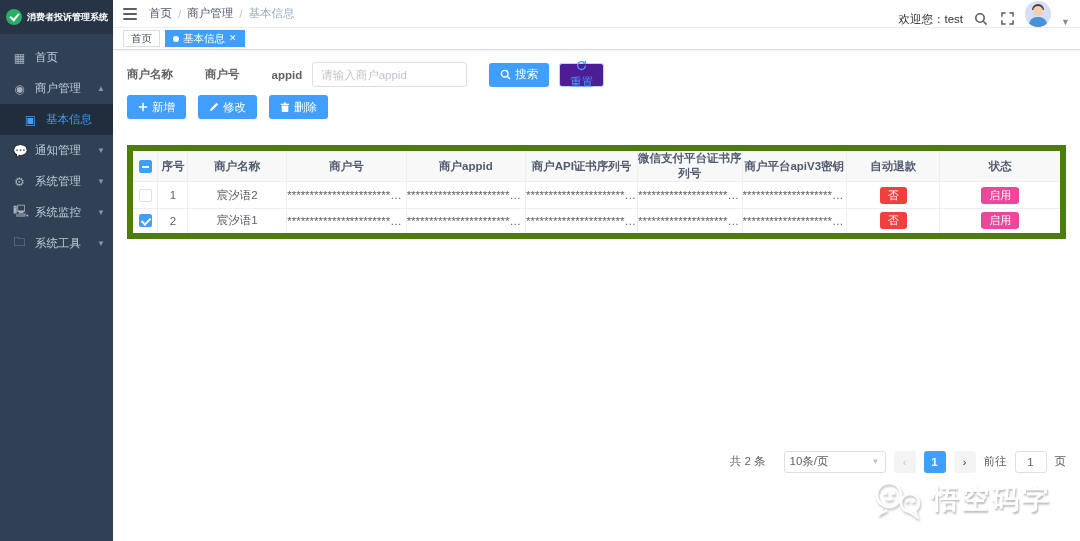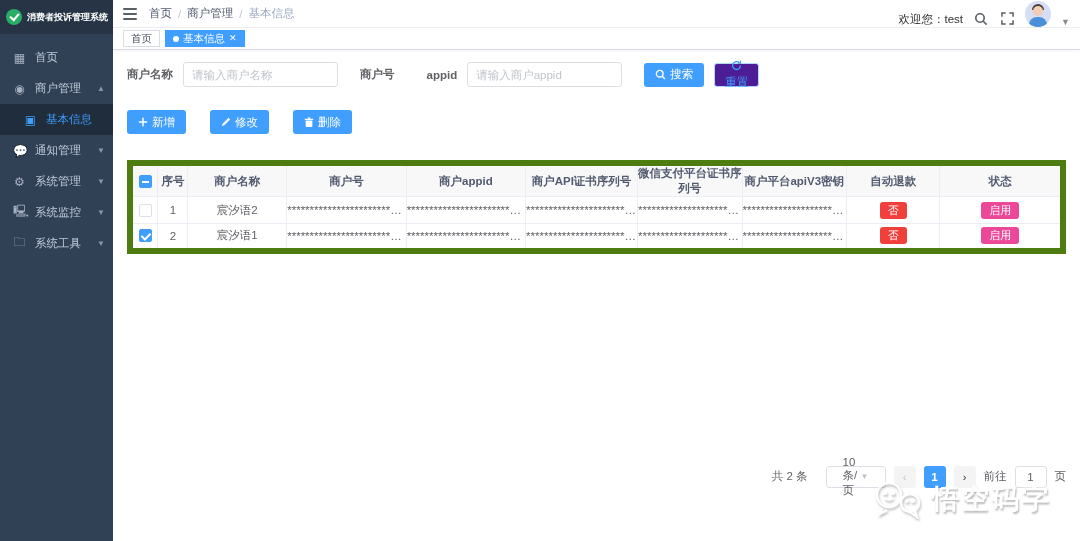--- a/index.html
+++ b/index.html
@@ -54,39 +54,39 @@
   .search-form { display:flex; align-items:center; margin-top:4px; }
   .form-item { display:flex; align-items:center; margin-right:22px; }
   .form-label { font-weight:bold; color:#606266; font-size:11.5px; margin-right:10px; white-space:nowrap; }
   .form-input { width:155px; height:25px; border:1px solid #dcdfe6; border-radius:3px; padding:0 8px; font-size:11.5px; color:#606266; outline:none; font-family:inherit; }
   .form-input::placeholder { color:#c0c4cc; }
   .btn { display:inline-flex; align-items:center; justify-content:center; gap:4px; height:24px; padding:0 10px; border-radius:3px; font-size:11.5px; cursor:pointer; border:1px solid transparent; white-space:nowrap; }
   .btn-primary { background:#409eff; color:#fff; }
   .btn-plain { background:#4c1d95; color:#409eff; border-color:#b3d8ff;flex-direction:column; }
   .btn svg { flex-shrink:0; }
 
-  .toolbar { display:flex; gap:24px; margin-top:23px; }
+  .toolbar { display:flex; gap:12px; margin-top:8px; }
 
   
   .grid { width:100%; border-collapse:collapse; table-layout:fixed; margin-top:26px; border:6px solid #4d7c0f; }
   .grid th { background:#f8f8f9; color:#515a6e; font-weight:bold; font-size:11.5px; height:23px; border:1px solid #ebeef5; text-align:center; }
   .grid td { height:27px; border:1px solid #ebeef5; text-align:center; font-size:11.5px; color:#606266; overflow:hidden; white-space:nowrap; text-overflow:ellipsis; }
   .stars { font-size:11px; letter-spacing:0; color:#606266; }
   .checkbox { width:13px; height:13px; border:1px solid #dcdfe6; border-radius:2px; background:#fff; display:inline-block; position:relative; vertical-align:middle; cursor:pointer; }
   .checkbox.checked, .checkbox.indeterminate { background:#409eff; border-color:#409eff; }
   .checkbox.checked::after { content:""; position:absolute; left:3px; top:1px; width:4px; height:7px; border-right:2px solid #fff; border-bottom:2px solid #fff; transform:rotate(45deg); }
   .checkbox.indeterminate::after { content:""; position:absolute; left:2px; top:5px; width:7px; height:2px; background:#fff; }
   .badge { display:inline-block; min-width:14px; padding:3px 8px; border-radius:3px; color:#fff; font-size:11px; line-height:1; }
   .badge-danger { background:#f1403c; }
   .badge-success { background:#ec4899; }
 
   
   .pagination { display:flex; align-items:center; justify-content:flex-end; gap:8px; margin-top:212px; font-size:11.5px; color:#606266; }
   .pg-total { margin-right:10px; }
-  .pg-select { width:60px; height:22px; border:1px solid #dcdfe6; border-radius:3px; display:flex; align-items:center; justify-content:space-between; padding:0 16px; color:#606266; cursor:pointer; }
+  .pg-select { width:102px; height:22px; border:1px solid #dcdfe6; border-radius:3px; display:flex; align-items:center; justify-content:space-between; padding:0 5px; color:#606266; cursor:pointer; }
   .pg-select .sel-caret { font-size:8px; color:#c0c4cc; }
   .pg-btn { width:22px; height:22px; border-radius:3px; background:#f4f4f5; display:flex; align-items:center; justify-content:center; font-size:11px; cursor:pointer; color:#303133; }
   .pg-btn.disabled { color:#c0c4cc; }
   .pg-page { width:22px; height:22px; border-radius:3px; background:#409eff; color:#fff; display:flex; align-items:center; justify-content:center; font-weight:bold; cursor:pointer; }
   .pg-goto-input { width:32px; height:22px; border:1px solid #dcdfe6; border-radius:3px; text-align:center; font-size:11.5px; color:#606266; outline:none; font-family:inherit; }
 
   
   .watermark { position:absolute; right:28px; bottom:22px; display:flex; align-items:center; gap:8px; pointer-events:none; }
   .wm-text { font-size:27px; font-weight:bold; color:#fff; letter-spacing:3px; text-shadow:1px 2px 2px rgba(0,0,0,.28); }
   .wm-icon { filter:drop-shadow(1px 2px 1px rgba(0,0,0,.25)); }
@@ -187,21 +187,20 @@
         <span>基本信息</span>
         <span class="close">✕</span>
       </span>
     </div>
 
     <div class="content">
 
       <div class="search-form">
         <div class="form-item">
           <span class="form-label">商户名称</span>
-          <input class="form-input" placeholder="请输入商户名称" style="">
         </div>
         <div class="form-item">
           <span class="form-label">商户号</span>
         </div>
         <div class="form-item">
           <span class="form-label">appid</span>
           <input class="form-input" placeholder="请输入商户appid" style="">
         </div>
         <button class="btn btn-primary" style="margin-right:10px;">
           <svg width="11" height="11" viewBox="0 0 14 14" fill="none" stroke="#fff" stroke-width="1.8">

